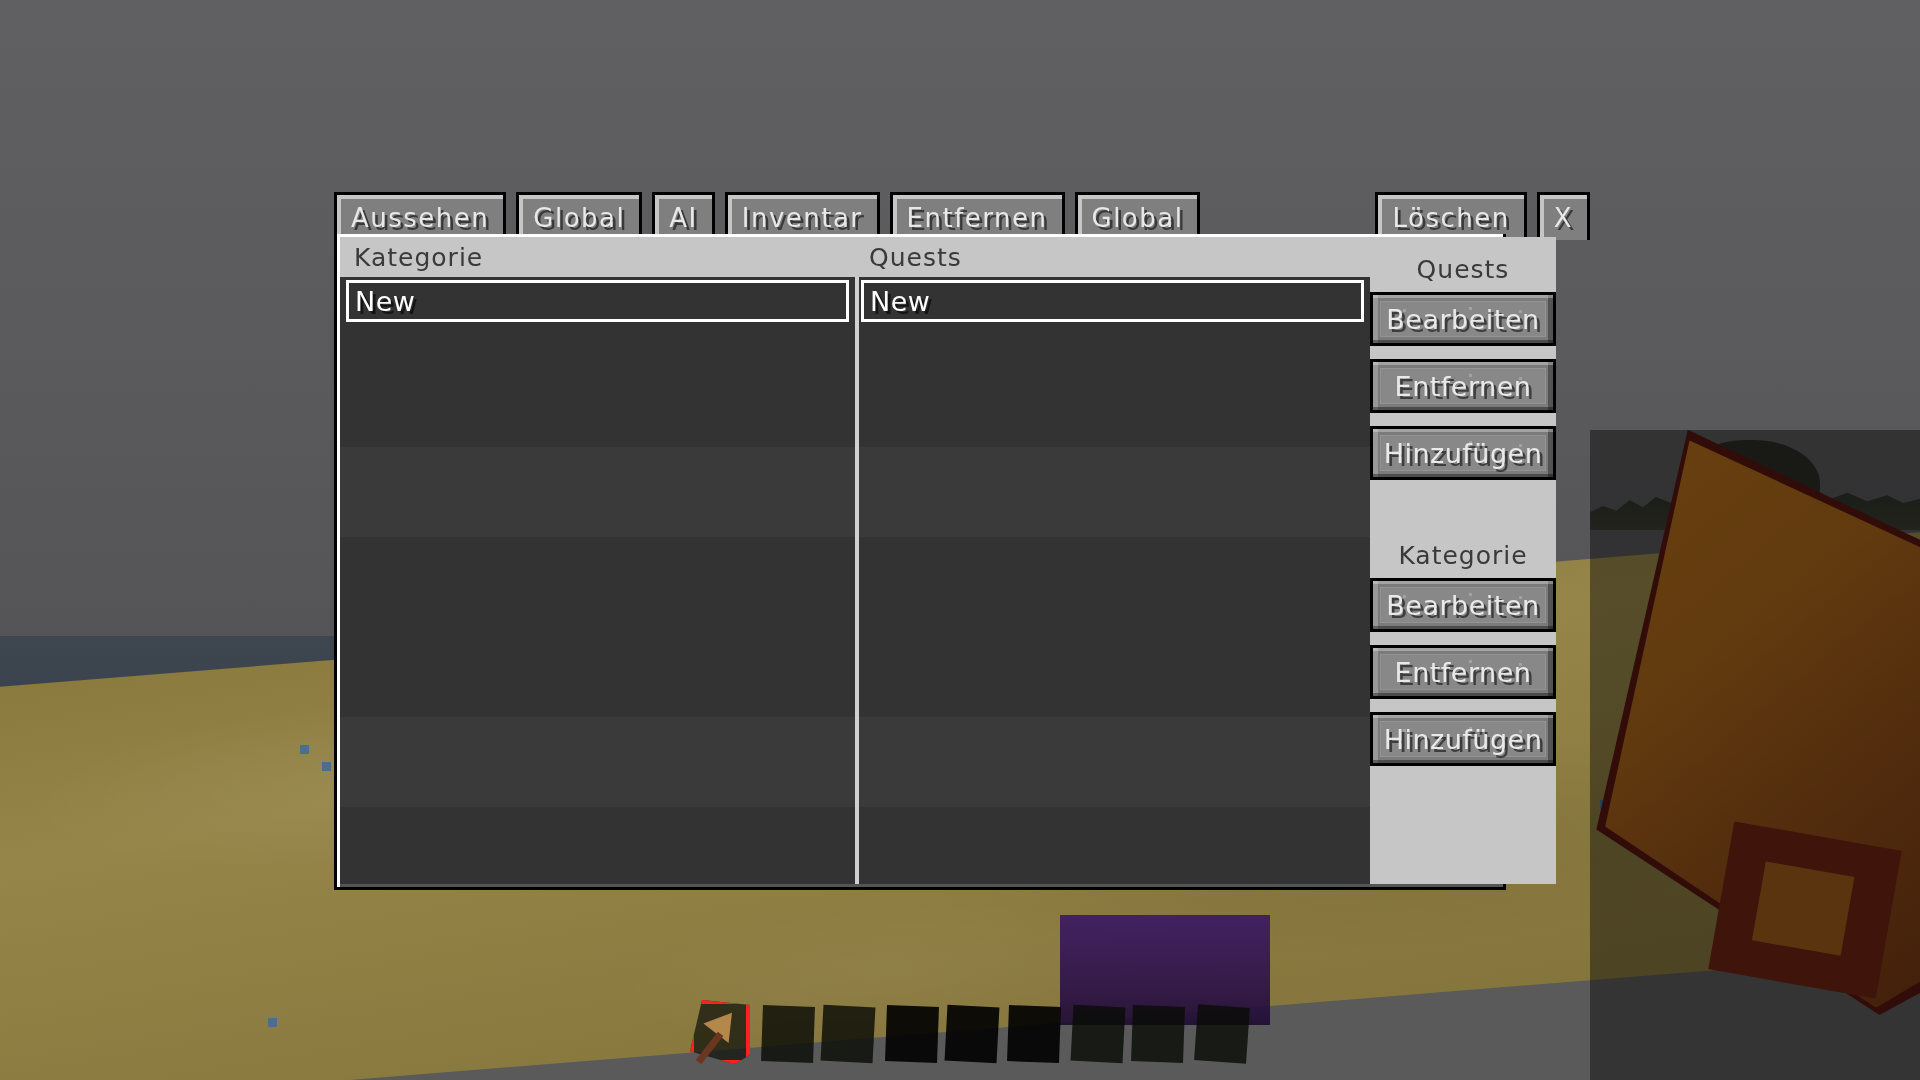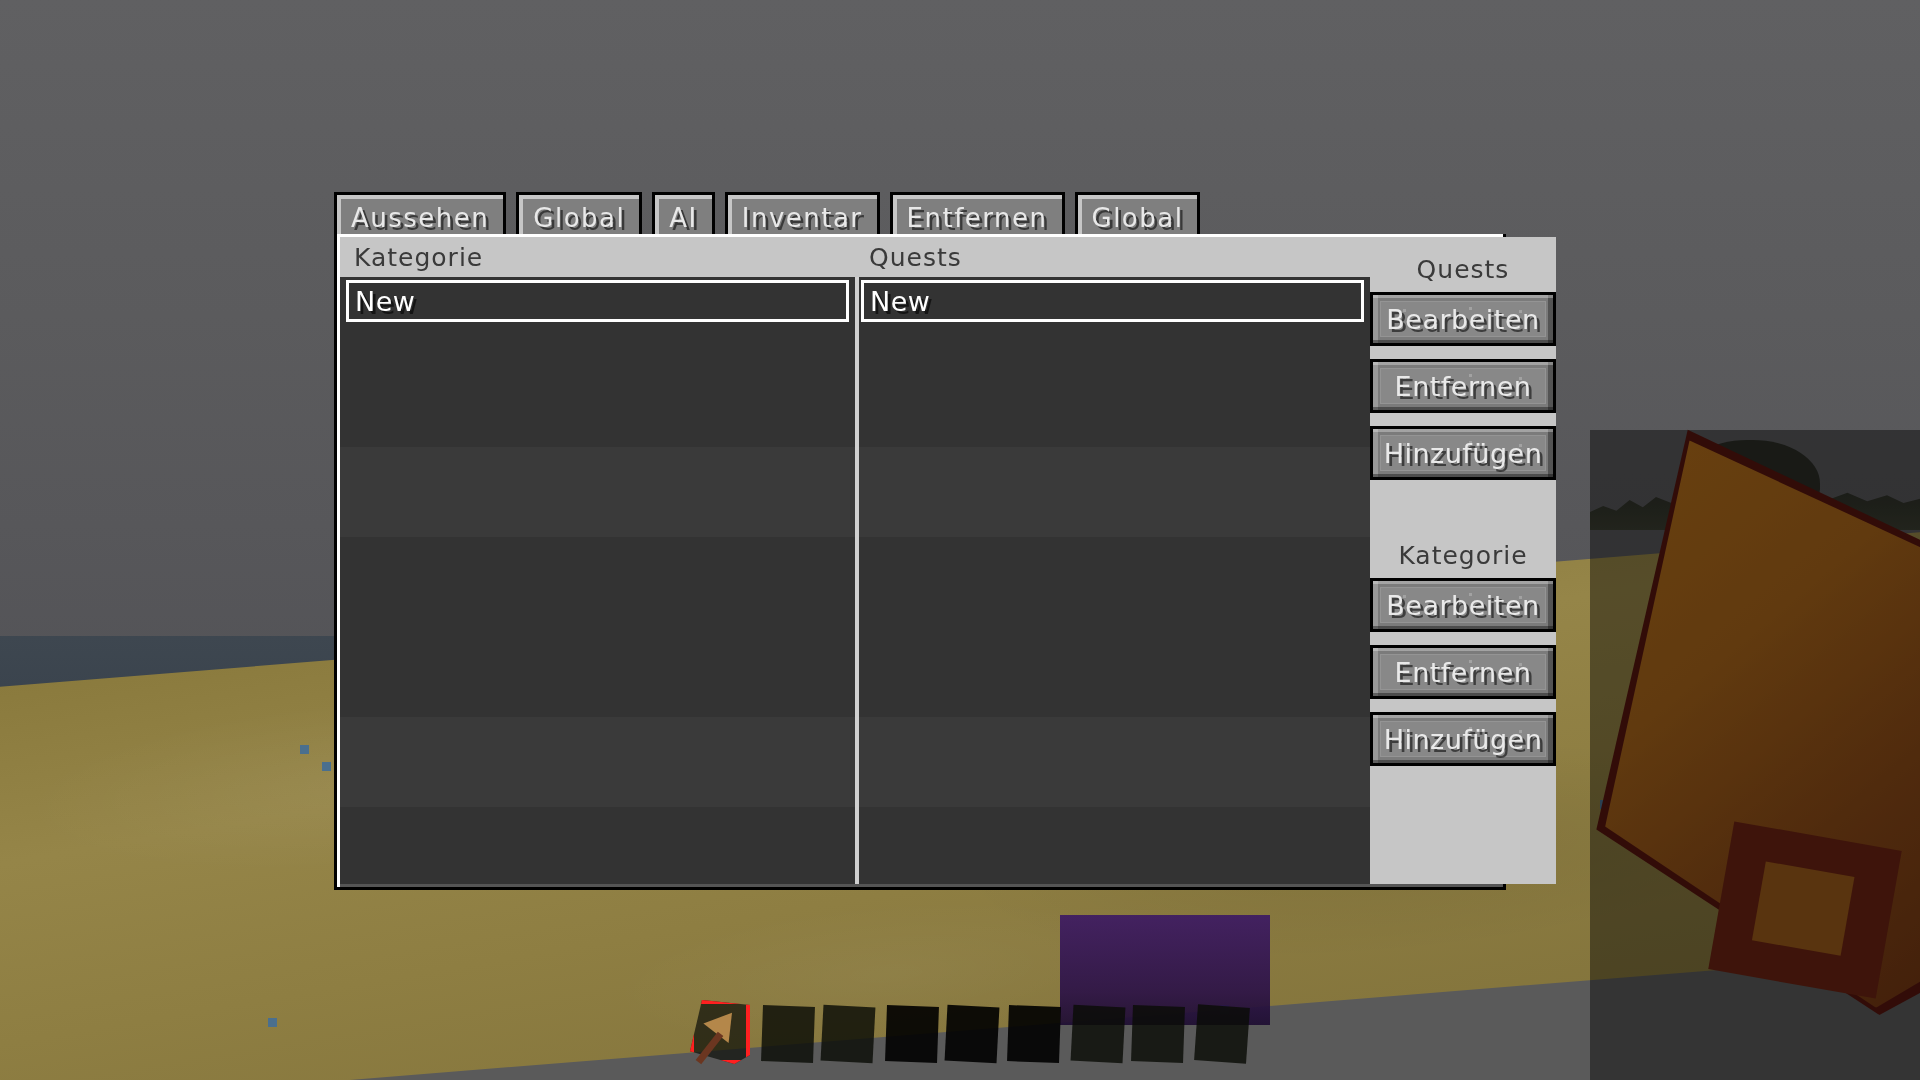--- a/index.html
+++ b/index.html
@@ -414,20 +414,28 @@
       <span class="tab-label">Inventar</span>
     </div>
     <div class="tab">
       <span class="tab-label">Entfernen</span>
     </div>
     <div class="tab">
       <span class="tab-label">Global</span>
     </div>
   </div>
 
+  <div class="tab-row right">
+    <div class="tab">
+      <span class="tab-label">Löschen</span>
+    </div>
+    <div class="tab">
+      <span class="tab-label">X</span>
+    </div>
+  </div>
 
   <div class="panel">
     <div class="panel-inner">
 
       <div class="lists-area">
         <div class="col-headers">
           <div class="col-header c1">Kategorie</div>
           <div class="col-header c2">Quests</div>
         </div>
 

